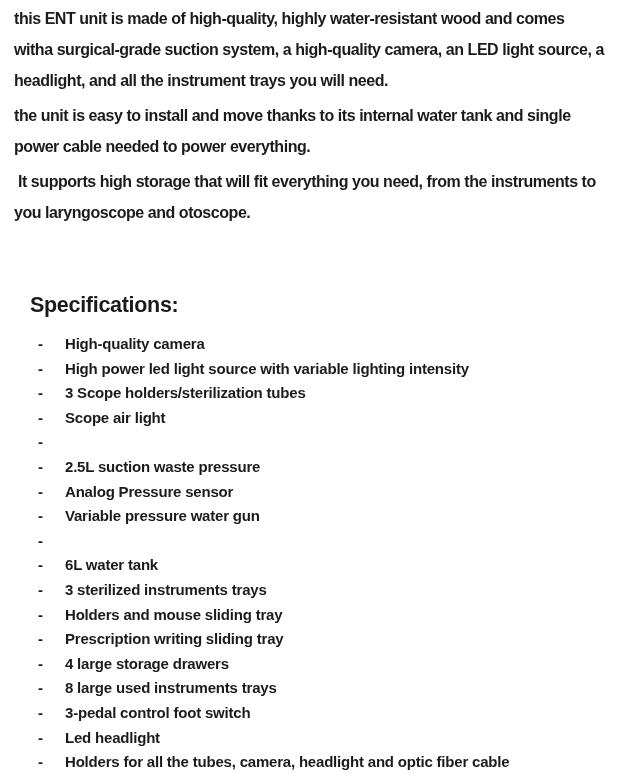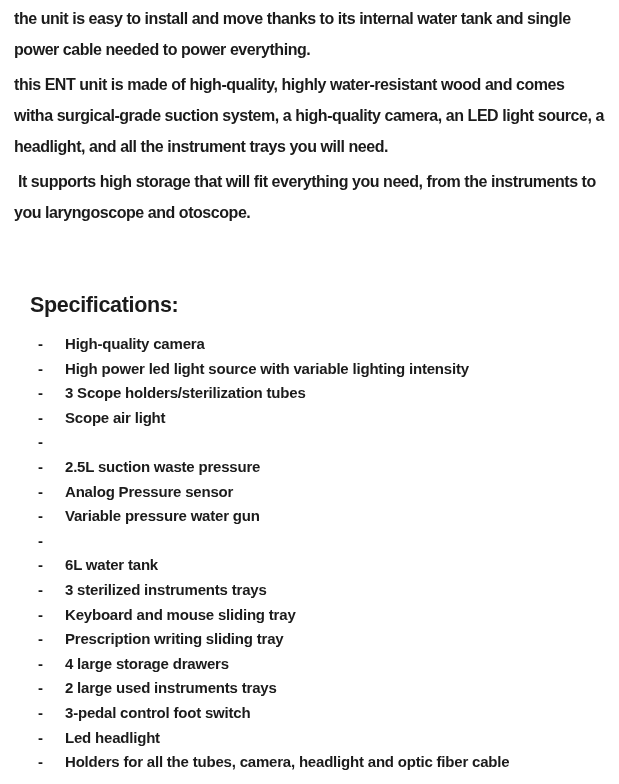--- a/index.html
+++ b/index.html
@@ -50,28 +50,28 @@
     flex: 0 0 27px;
     width: 27px;
   }
 </style>
 </head>
 <body>
 
 <div class="page">
 
   <p class="para">
-    <span class="line">the unit is easy to install and move thanks to its internal water tank and single</span>
-    <span class="line">power cable needed to power everything.</span>
+    <span class="line">this ENT unit is made of high-quality, highly water-resistant wood and comes</span>
+    <span class="line">witha surgical-grade suction system, a high-quality camera, an LED light source, a</span>
+    <span class="line">headlight, and all the instrument trays you will need.</span>
   </p>
 
   <p class="para">
-    <span class="line">this ENT unit is made of high-quality, highly water-resistant wood and comes</span>
-    <span class="line">witha surgical-grade suction system, a high-quality camera, an LED light source, a</span>
-    <span class="line">headlight, and all the instrument trays you will need.</span>
+    <span class="line">the unit is easy to install and move thanks to its internal water tank and single</span>
+    <span class="line">power cable needed to power everything.</span>
   </p>
 
   <p class="para">
     <span class="line"> It supports high storage that will fit everything you need, from the instruments to</span>
     <span class="line">you laryngoscope and otoscope.</span>
   </p>
 
   <h1 class="heading">Specifications:</h1>
 
   <ul class="spec-list">
@@ -124,36 +124,36 @@
         <span class="label">6L water tank</span>
       </li>
 
       <li class="spec-item">
         <span class="bullet">-</span>
         <span class="label">3 sterilized instruments trays</span>
       </li>
 
       <li class="spec-item">
         <span class="bullet">-</span>
-        <span class="label">Keyboard and mouse sliding tray</span>
+        <span class="label">Holders and mouse sliding tray</span>
       </li>
 
       <li class="spec-item">
         <span class="bullet">-</span>
         <span class="label">Prescription writing sliding tray</span>
       </li>
 
       <li class="spec-item">
         <span class="bullet">-</span>
         <span class="label">4 large storage drawers</span>
       </li>
 
       <li class="spec-item">
         <span class="bullet">-</span>
-        <span class="label">2 large used instruments trays</span>
+        <span class="label">8 large used instruments trays</span>
       </li>
 
       <li class="spec-item">
         <span class="bullet">-</span>
         <span class="label">3-pedal control foot switch</span>
       </li>
 
       <li class="spec-item">
         <span class="bullet">-</span>
         <span class="label">Led headlight</span>

